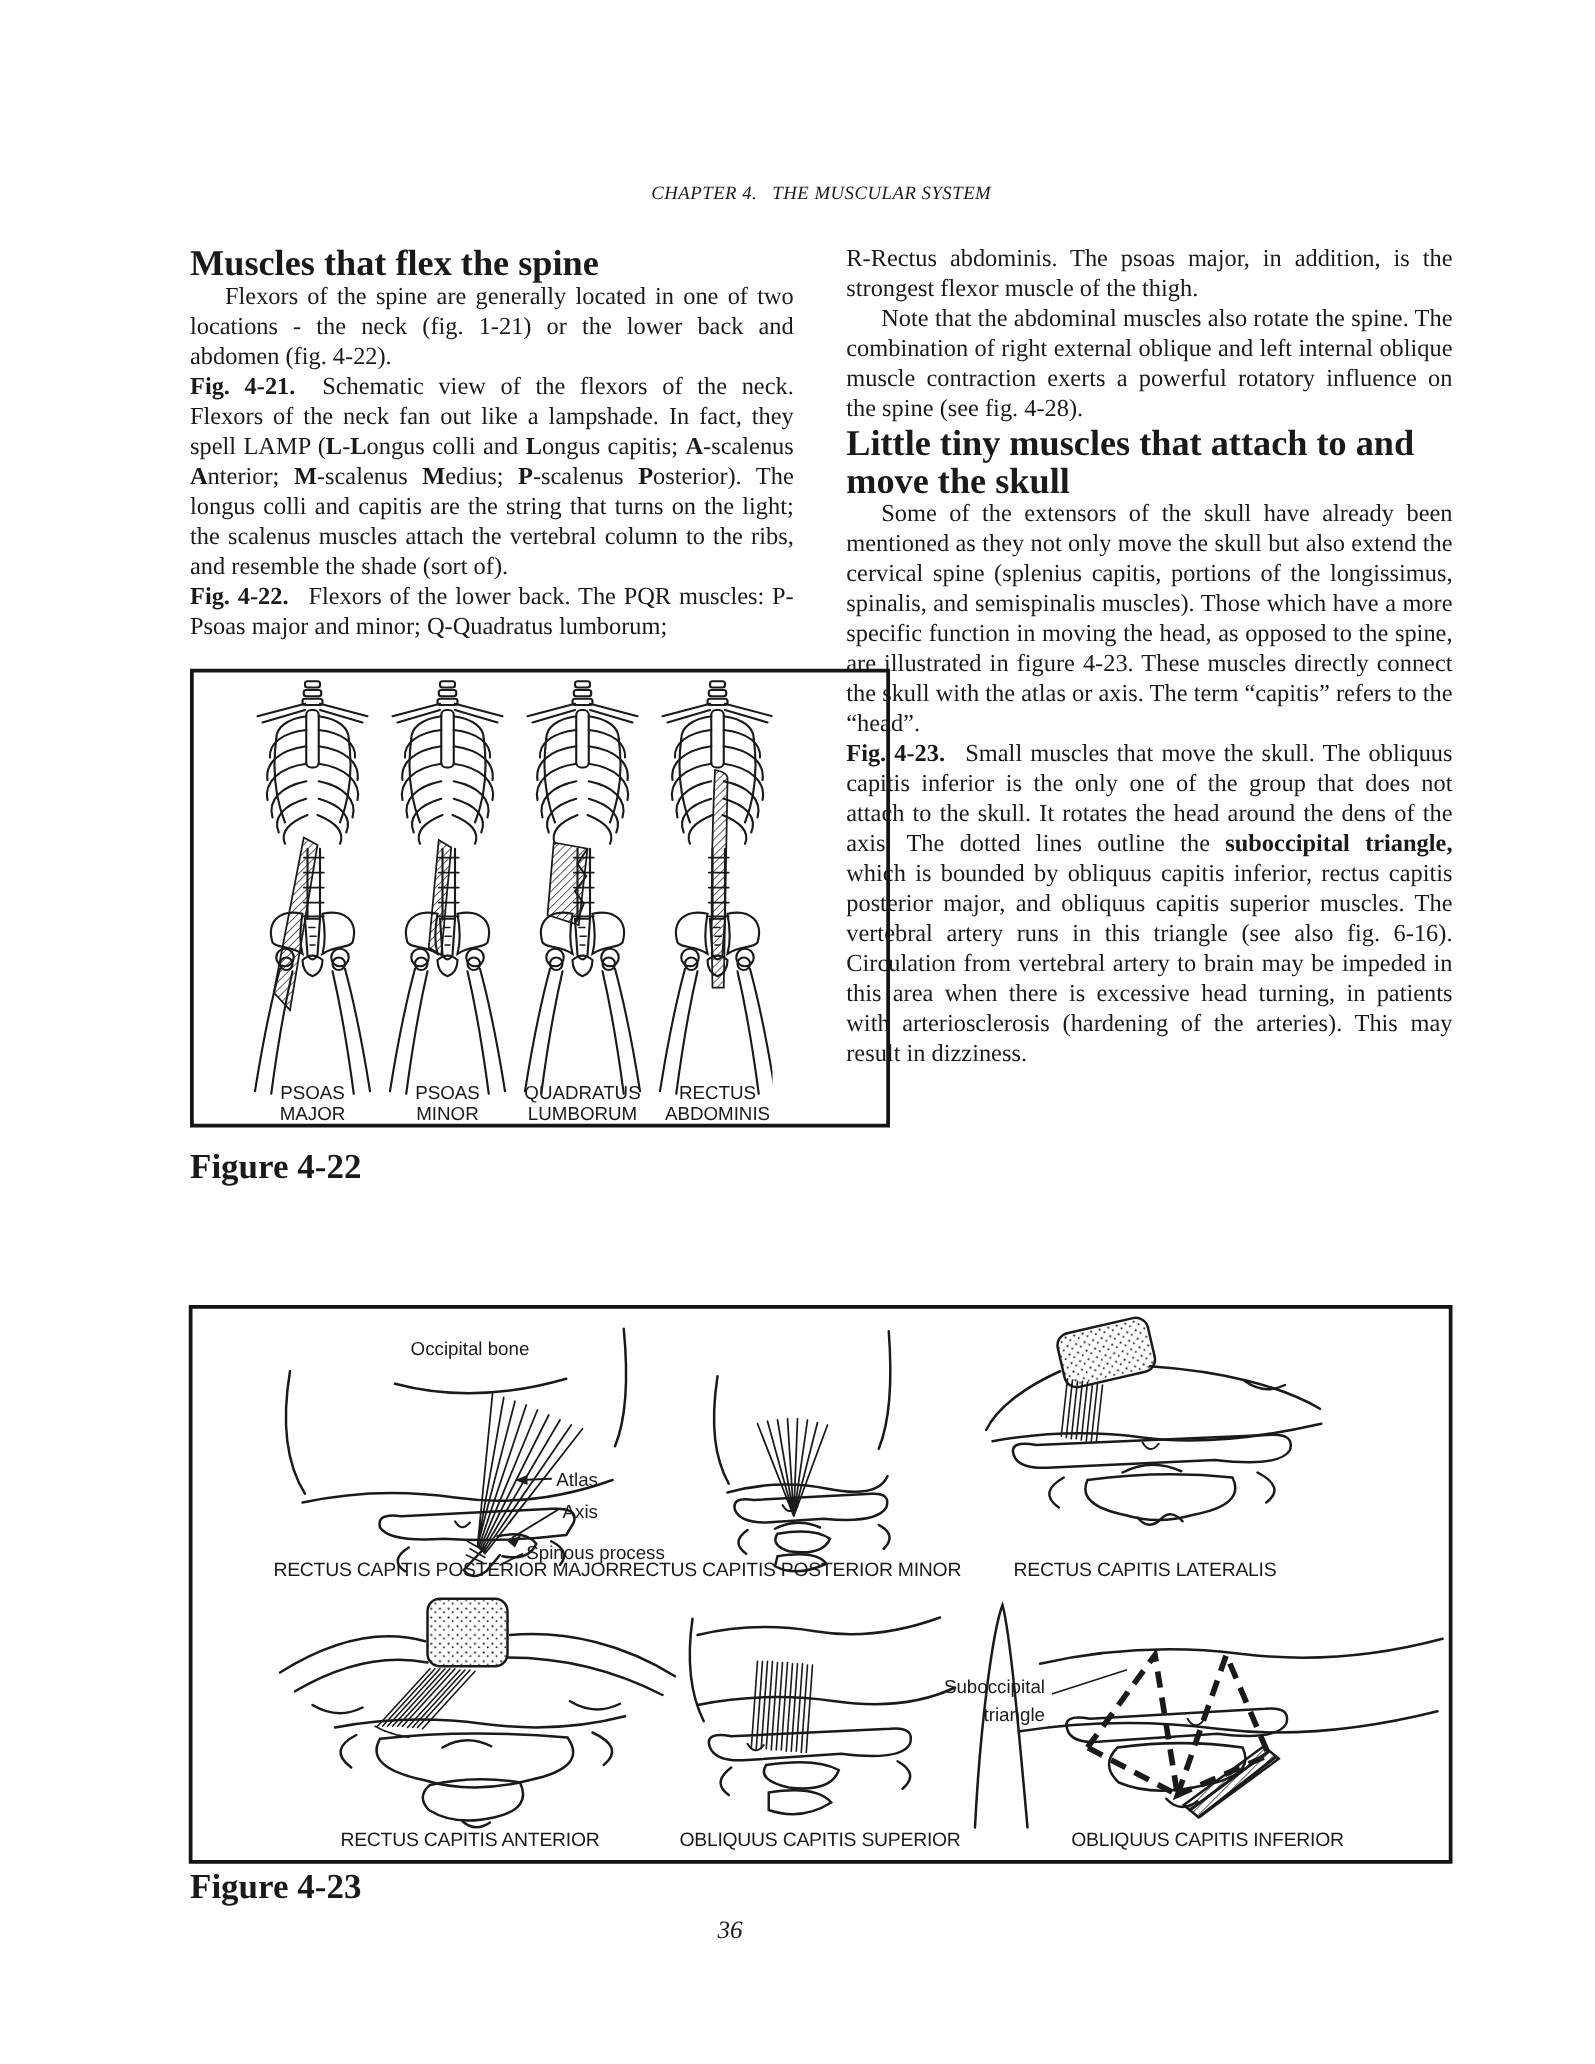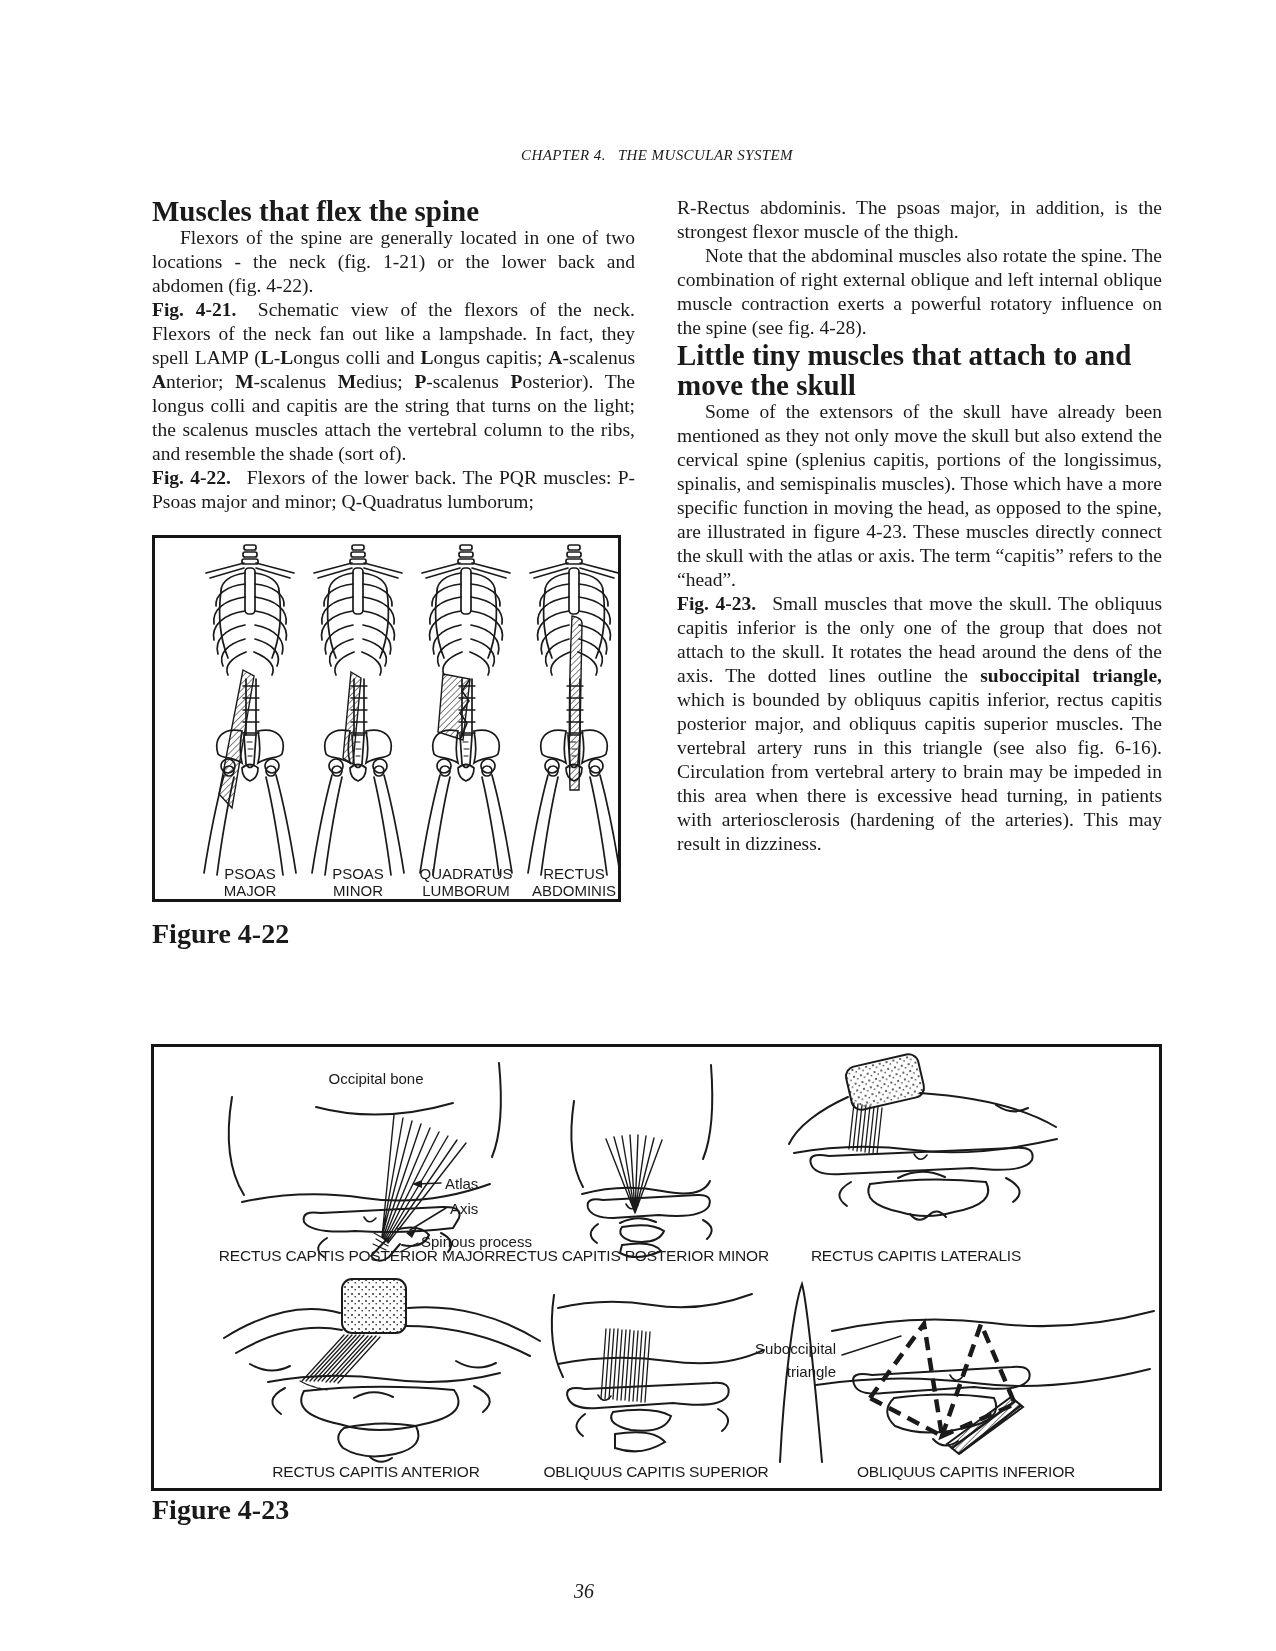--- a/index.html
+++ b/index.html
@@ -9,26 +9,26 @@
         font-style:italic;font-size:15px;letter-spacing:.4px;}
   .col{position:absolute;top:196px;}
   .col-left{left:152px;width:483px;}
   .col-right{left:677px;width:485px;}
   h2.sect{margin:0;font-size:29px;line-height:30px;font-weight:bold;}
   p.body{margin:0;font-size:19.5px;line-height:24px;text-align:justify;}
   p.indent{text-indent:28px;}
   .mt14{margin-top:14px;}.mt12{margin-top:12px;}.mt13{margin-top:13px;}.mt36{margin-top:36px;}
   .b{font-weight:bold;}
   .figbox{box-sizing:border-box;border:3px solid #151515;background:#fff;}
-  .fig422{width:469px;height:367px;margin-top:21px;}
+  .fig422{width:560px;height:367px;margin-top:21px;}
   .figlabel{font-weight:bold;font-size:28px;}
   .fig422label{margin-top:16px;}
   .fig423{position:absolute;left:151px;top:1005px;width:1011px;height:447px;margin-top:39px;}
   .fig423label{position:absolute;left:152px;top:1494px;}
-  .pageno{position:absolute;top:1580px;left:0;width:1168px;text-align:center;
+  .pageno{position:absolute;top:1533px;left:0;width:1168px;text-align:center;
         font-style:italic;font-size:20px;}
   svg text{font-family:"Liberation Sans",sans-serif;fill:#1a1a1a;}
 </style>
 </head>
 <body>
 
 <div class="page">
 
   <div class="chapter-header">CHAPTER 4.  THE MUSCULAR SYSTEM</div>
 

